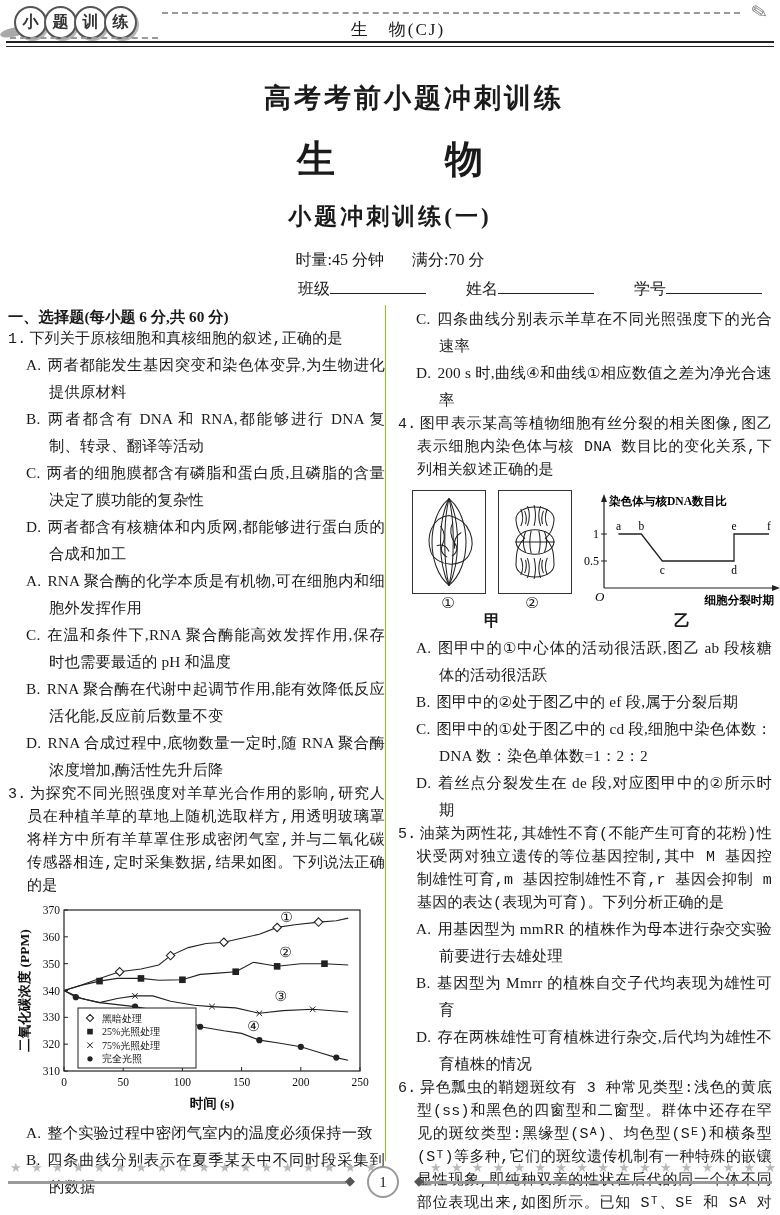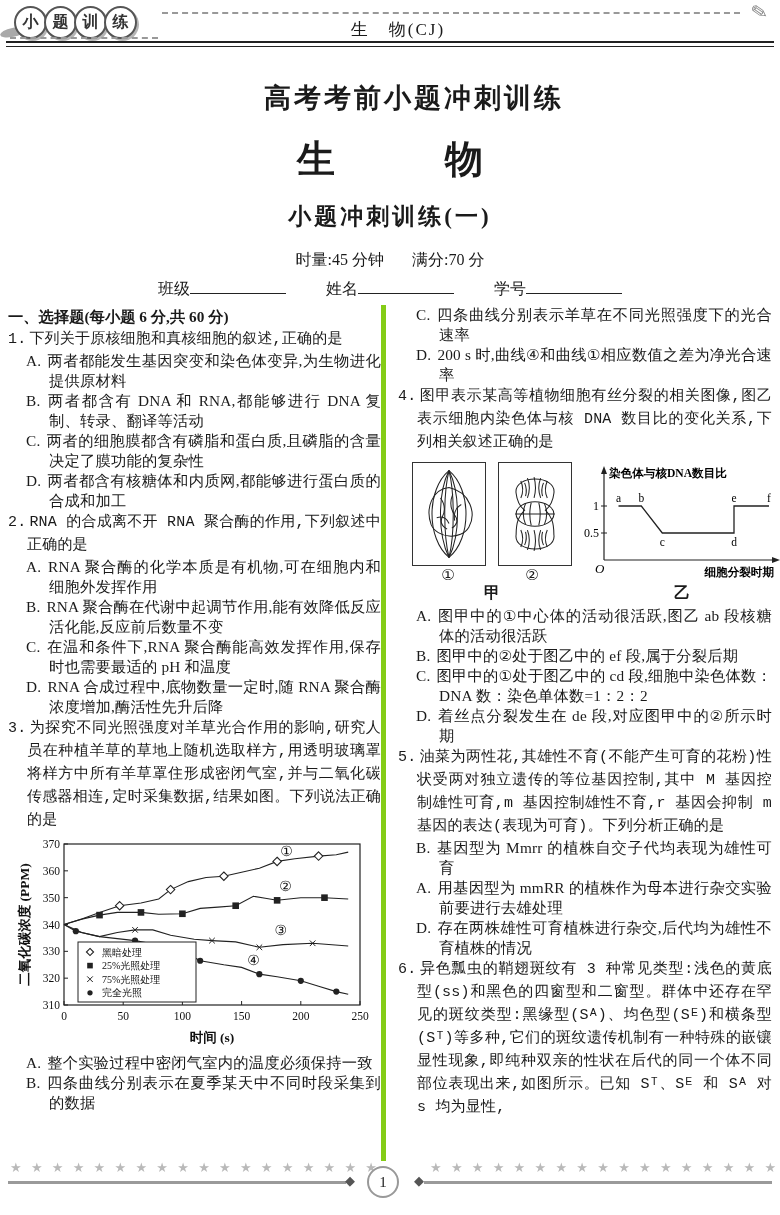--- a/index.html
+++ b/index.html
@@ -22,31 +22,31 @@
       border-top:2px solid #222;border-bottom:1.5px solid #222;}
   
   .tblock{position:absolute;top:80px;left:0;width:100%;text-align:center;}
   .t1{font-size:27px;font-weight:bold;letter-spacing:3px;padding-left:48px;}
   .t2{margin-top:18px;font-size:38px;font-weight:bold;}
   .t2 span{display:inline-block;}
   .t2 .gap{width:110px;}
   .t3{margin-top:16px;font-size:23px;font-weight:bold;letter-spacing:3px;}
   .tmeta{margin-top:18px;font-size:16px;}
   .tmeta span{margin:0 12px;}
-  .tblanks{margin-top:8px;font-size:16px;}
+  .tblanks{margin-top:8px;font-size:16px;text-align:right;}
   .tblanks .grp{margin:0 18px;white-space:nowrap;}
   .blank{display:inline-block;width:96px;border-bottom:1px solid #222;height:14px;vertical-align:baseline;}
   
   .cols{position:absolute;top:305px;left:8px;width:764px;height:856px;display:flex;}
-  .colL{width:378px;padding-right:0;border-right:5px solid #84cc16;box-sizing:border-box;}
+  .colL{width:378px;padding-right:0;border-right:1px solid #84cc16;box-sizing:border-box;}
   .colR{width:386px;padding-left:12px;box-sizing:border-box;}
   .sec{font-weight:bold;font-size:15.3px;line-height:23px;}
   .q{font-size:15px;line-height:23px;padding-left:19px;text-indent:-19px;text-align:justify;letter-spacing:.2px;font-family:Liberation Mono, monospace;}
   .q-num{margin-right:3px;}
-  .opt{font-size:15.3px;line-height:20px;padding-left:41px;text-indent:-23px;text-align:justify;letter-spacing:.2px;}
+  .opt{font-size:15.3px;line-height:27px;padding-left:41px;text-indent:-23px;text-align:justify;letter-spacing:.2px;}
   .opt-label{margin-right:2px;}
   
   .chart-wrap{margin:3px 0 2px 6px;}
   svg text{font-family:"Liberation Serif","DejaVu Serif",serif;}
   .tick{font-size:11.5px;fill:#111;}
   .alabel{font-size:13.5px;fill:#111;font-weight:bold;}
   .clabel{font-size:14px;fill:#111;}
   .leg{font-size:10px;fill:#111;}
   .fig4{display:flex;align-items:flex-end;margin:4px 0 4px 14px;}
   .cells{display:flex;flex-direction:column;align-items:center;}
@@ -107,27 +107,24 @@
       <div class="q">
         <span class="q-num">1.</span><span>下列关于原核细胞和真核细胞的叙述,正确的是</span>
       </div>
       <div>
           <div class="opt"><span class="opt-label">A.</span><span> 两者都能发生基因突变和染色体变异,为生物进化提供原材料</span></div>
           <div class="opt"><span class="opt-label">B.</span><span> 两者都含有 DNA 和 RNA,都能够进行 DNA 复制、转录、翻译等活动</span></div>
           <div class="opt"><span class="opt-label">C.</span><span> 两者的细胞膜都含有磷脂和蛋白质,且磷脂的含量决定了膜功能的复杂性</span></div>
           <div class="opt"><span class="opt-label">D.</span><span> 两者都含有核糖体和内质网,都能够进行蛋白质的合成和加工</span></div>
         </div>
 
-      <div class="q">
-        <span class="q-num">2.</span><span>RNA 的合成离不开 RNA 聚合酶的作用,下列叙述中正确的是</span>
-      </div>
       <div>
           <div class="opt"><span class="opt-label">A.</span><span> RNA 聚合酶的化学本质是有机物,可在细胞内和细胞外发挥作用</span></div>
+          <div class="opt"><span class="opt-label">C.</span><span> 在温和条件下,RNA 聚合酶能高效发挥作用,保存时也需要最适的 pH 和温度</span></div>
           <div class="opt"><span class="opt-label">B.</span><span> RNA 聚合酶在代谢中起调节作用,能有效降低反应活化能,反应前后数量不变</span></div>
-          <div class="opt"><span class="opt-label">C.</span><span> 在温和条件下,RNA 聚合酶能高效发挥作用,保存时也需要最适的 pH 和温度</span></div>
           <div class="opt"><span class="opt-label">D.</span><span> RNA 合成过程中,底物数量一定时,随 RNA 聚合酶浓度增加,酶活性先升后降</span></div>
         </div>
 
       <div class="q">
         <span class="q-num">3.</span><span>为探究不同光照强度对羊草光合作用的影响,研究人员在种植羊草的草地上随机选取样方,用透明玻璃罩将样方中所有羊草罩住形成密闭气室,并与二氧化碳传感器相连,定时采集数据,结果如图。下列说法正确的是</span>
       </div>
 
       <div class="chart-wrap">
         <svg id="co2-chart" width="358" height="212" viewBox="0 0 358 212">
             <rect x="50" y="9" width="296" height="161" fill="none" stroke="#222" stroke-width="1.2"></rect>
@@ -298,22 +295,22 @@
           <div class="opt"><span class="opt-label">A.</span><span> 图甲中的①中心体的活动很活跃,图乙 ab 段核糖体的活动很活跃</span></div>
           <div class="opt"><span class="opt-label">B.</span><span> 图甲中的②处于图乙中的 ef 段,属于分裂后期</span></div>
           <div class="opt"><span class="opt-label">C.</span><span> 图甲中的①处于图乙中的 cd 段,细胞中染色体数：DNA 数：染色单体数=1：2：2</span></div>
           <div class="opt"><span class="opt-label">D.</span><span> 着丝点分裂发生在 de 段,对应图甲中的②所示时期</span></div>
         </div>
 
       <div class="q">
         <span class="q-num">5.</span><span>油菜为两性花,其雄性不育(不能产生可育的花粉)性状受两对独立遗传的等位基因控制,其中 M 基因控制雄性可育,m 基因控制雄性不育,r 基因会抑制 m 基因的表达(表现为可育)。下列分析正确的是</span>
       </div>
       <div>
+          <div class="opt"><span class="opt-label">A.</span><span> 用基因型为 mmRR 的植株作为母本进行杂交实验前要进行去雄处理</span></div>
           <div class="opt"><span class="opt-label">B.</span><span> 基因型为 Mmrr 的植株自交子代均表现为雄性可育</span></div>
-          <div class="opt"><span class="opt-label">A.</span><span> 用基因型为 mmRR 的植株作为母本进行杂交实验前要进行去雄处理</span></div>
           <div class="opt"><span class="opt-label">D.</span><span> 存在两株雄性可育植株进行杂交,后代均为雄性不育植株的情况</span></div>
         </div>
 
       <div class="q">
         <span class="q-num">6.</span><span>异色瓢虫的鞘翅斑纹有 3 种常见类型:浅色的黄底型(ss)和黑色的四窗型和二窗型。群体中还存在罕见的斑纹类型:黑缘型(Sᴬ)、均色型(Sᴱ)和横条型(Sᵀ)等多种,它们的斑纹遗传机制有一种特殊的嵌镶显性现象,即纯种双亲的性状在后代的同一个体不同部位表现出来,如图所示。已知 Sᵀ、Sᴱ 和 Sᴬ 对 s 均为显性,</span>
       </div>
     </div>
   </div>
 
   <div class="footer">

